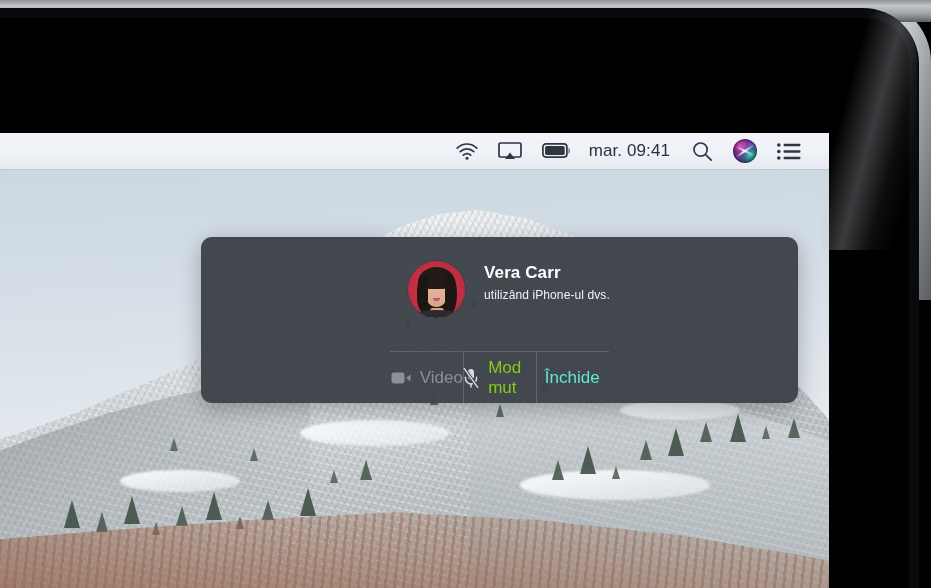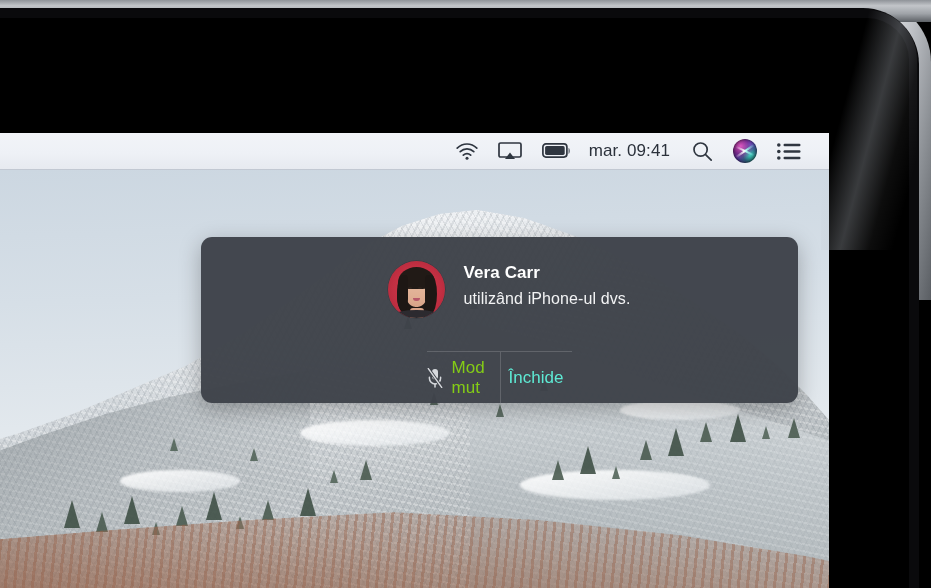--- a/index.html
+++ b/index.html
@@ -239,21 +239,21 @@
     position:absolute; left:6px; bottom:-2px; width:45px; height:10px;
     background:#2c2a2f; border-radius:50% 50% 0 0;
   }
 
   .notif-text { padding-left:19px; padding-top:1px; }
   .notif-title {
     font-size:17px; font-weight:bold; color:#ffffff;
     letter-spacing:0.1px; line-height:1.35;
   }
   .notif-sub {
-    font-size:16px; font-weight:normal; color:#f2f3f4;
+    font-size:12px; font-weight:normal; color:#f2f3f4;
     letter-spacing:0.1px; line-height:1.45; margin-top:2px;
   }
 
   .notif-actions {
     height:52px; flex:none;
     display:flex; align-items:stretch;
     border-top:1px solid rgba(255,255,255,0.16);
   }
   .act {
     flex:1;
@@ -397,20 +397,29 @@
 
           <div class="notif-text">
             <div class="notif-title">Vera Carr</div>
             <div class="notif-sub">utilizând iPhone-ul dvs.</div>
           </div>
 
         </div>
 
         <div class="notif-actions">
 
+          <div class="act disabled">
+            <span>
+              <svg width="20" height="14" viewBox="0 0 20 14" fill="none">
+                <rect x="0.5" y="1.5" width="13" height="11" rx="2.4" fill="#8b8f96"></rect>
+                <path d="M15.2 7l4.3-3.6v7.2L15.2 7z" fill="#8b8f96"></path>
+              </svg>
+            </span>
+            <span>Video</span>
+          </div>
 
           <div class="act">
             <span>
               <svg width="16" height="20" viewBox="0 0 16 20" fill="none">
                 <rect x="5" y="1" width="6" height="10.5" rx="3" fill="#d6d9dd"></rect>
                 <path d="M2.4 9.2v1.1a5.6 5.6 0 0 0 11.2 0V9.2" stroke="#d6d9dd" stroke-width="1.5" stroke-linecap="round"></path>
                 <path d="M8 15.9V19" stroke="#d6d9dd" stroke-width="1.5" stroke-linecap="round"></path>
                 <path d="M1.3 0.6l13.4 18.8" stroke="#3e4249" stroke-width="3.2" stroke-linecap="round"></path>
                 <path d="M1.3 0.6l13.4 18.8" stroke="#d6d9dd" stroke-width="1.5" stroke-linecap="round"></path>
               </svg>

